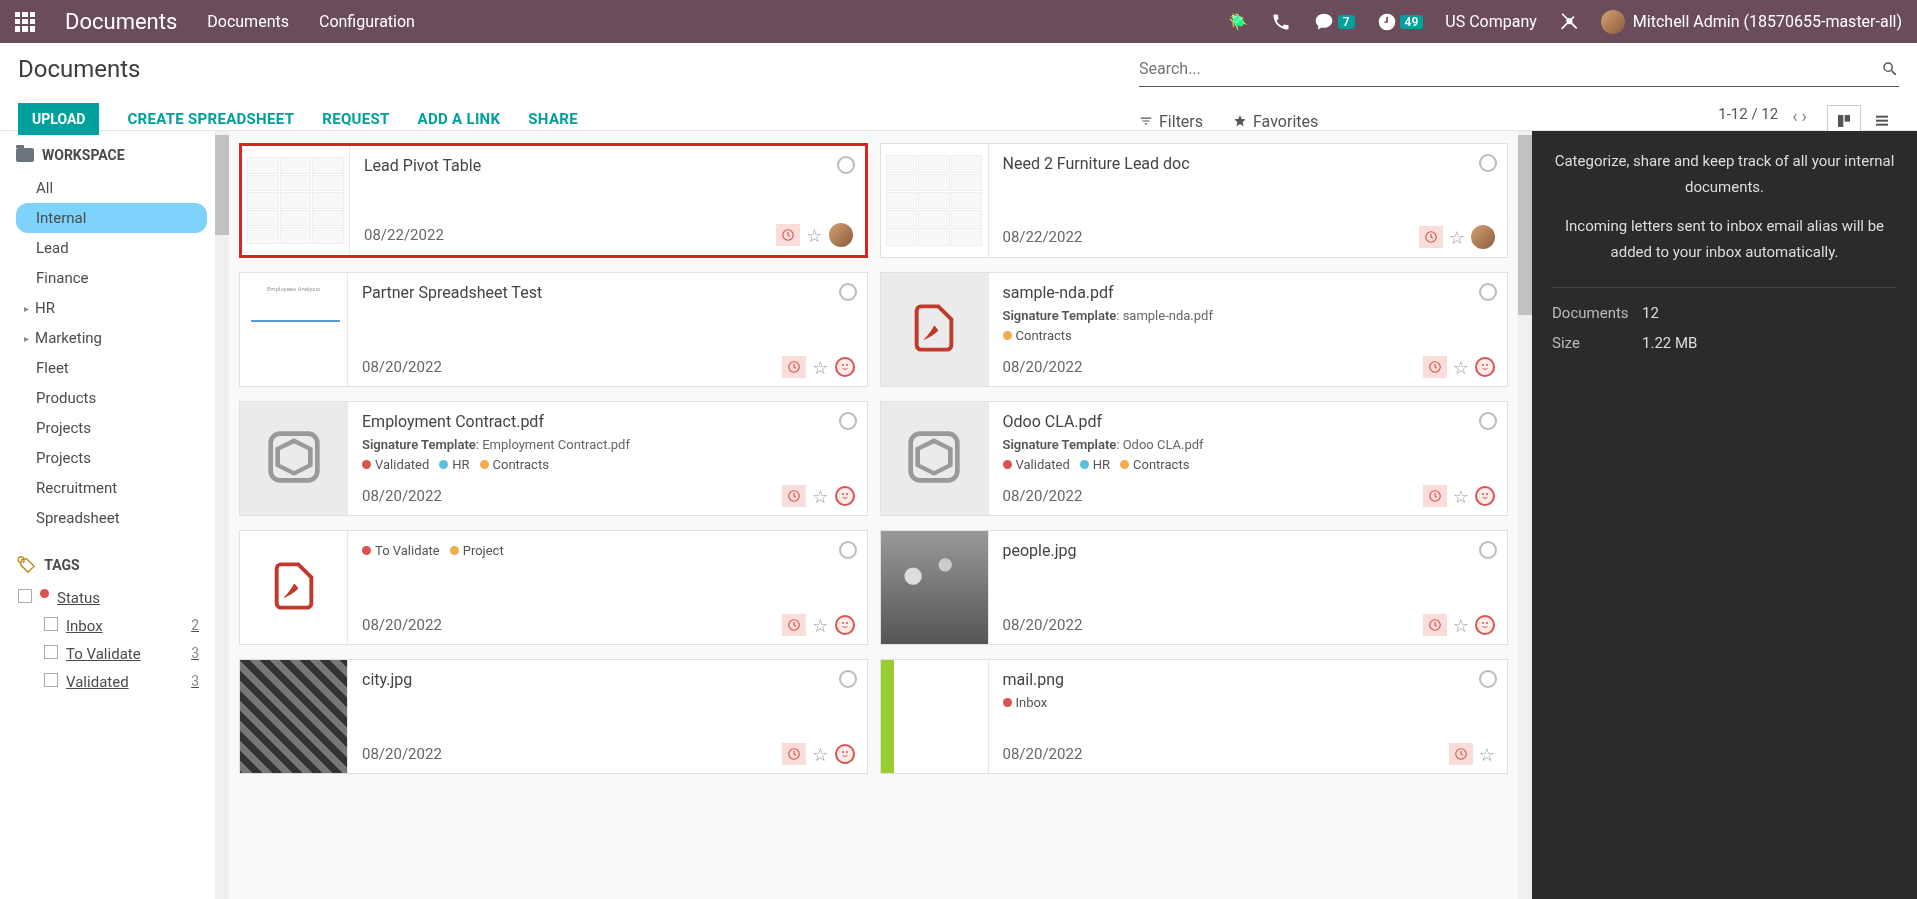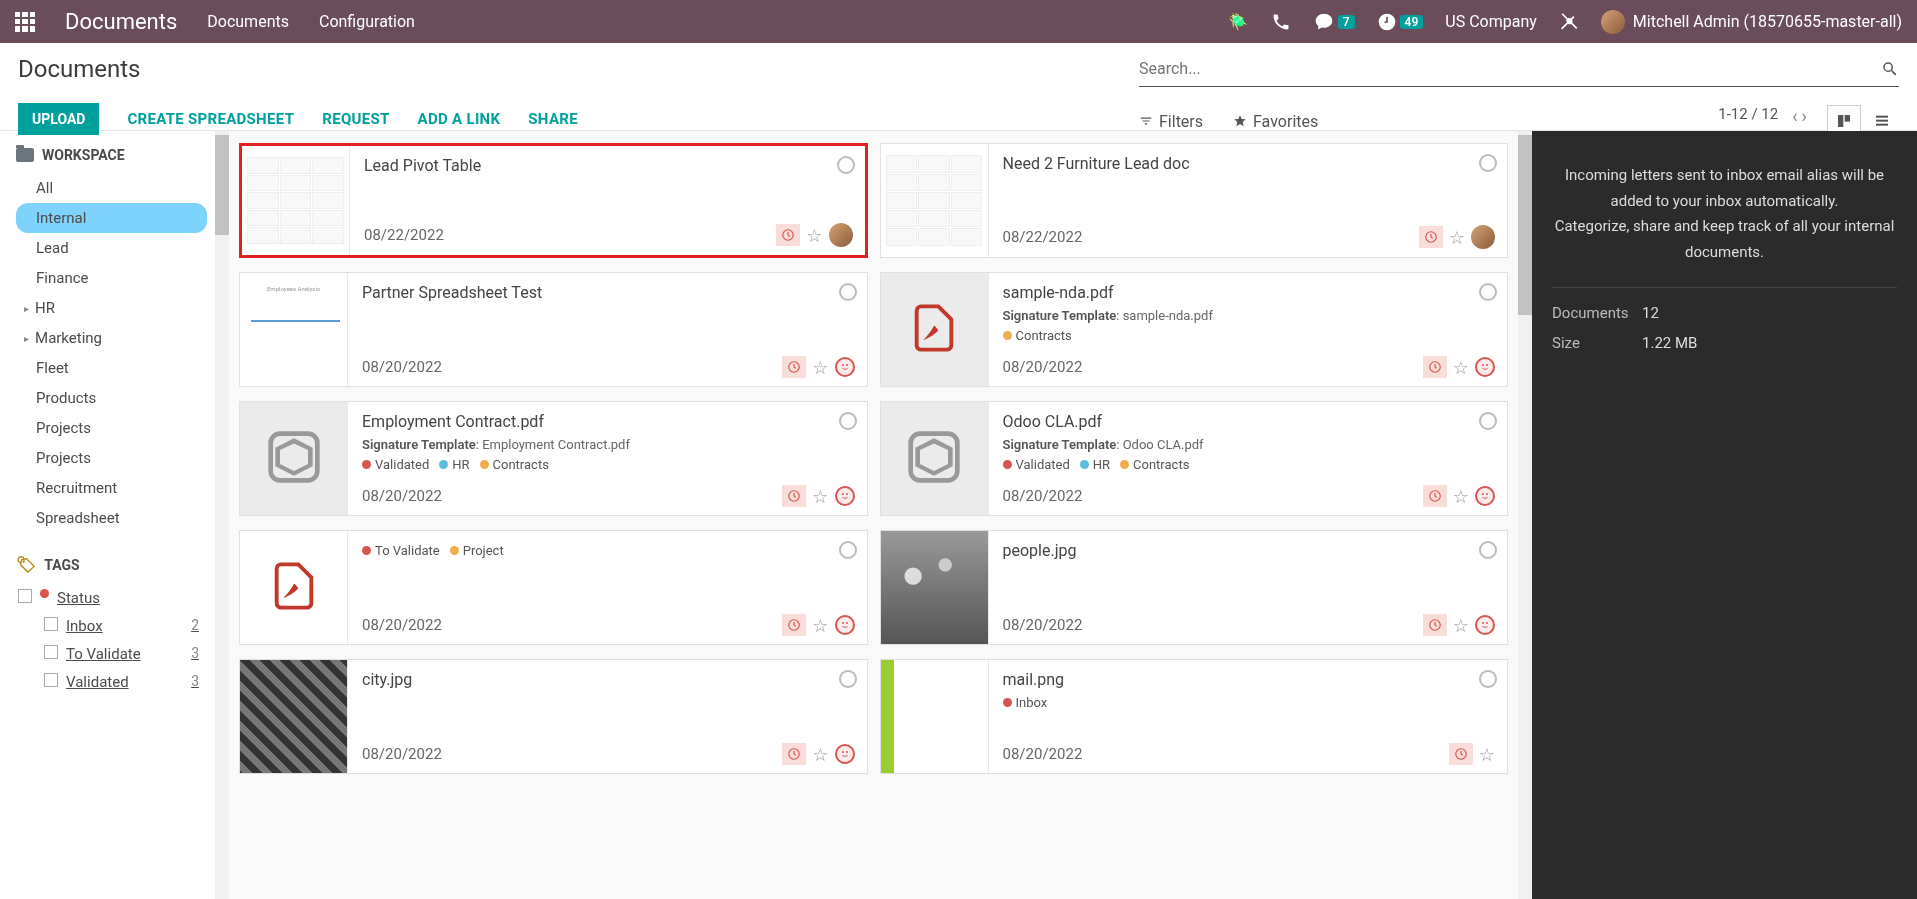--- a/index.html
+++ b/index.html
@@ -611,22 +611,22 @@
               </div>
             </div>
           </div>
         </div>
     </div>
     <div class="cards-scroll">
         <div class="cards-scroll-thumb"></div>
       </div>
     <div class="info-panel">
       <div class="info-header">
+        <div>Categorize, share and keep track of all your internal documents.</div>
         <div style="margin-top:14px;">Incoming letters sent to inbox email alias will be added to your inbox automatically.</div>
-        <div>Categorize, share and keep track of all your internal documents.</div>
       </div>
       <div style="height:1px;background:#444;margin-bottom:16px;"></div>
       <div class="info-stats">
         <div class="info-row">
             <div class="info-label">Documents</div>
             <div>12</div>
           </div>
         <div class="info-row">
             <div class="info-label">Size</div>
             <div>1.22 MB</div>

